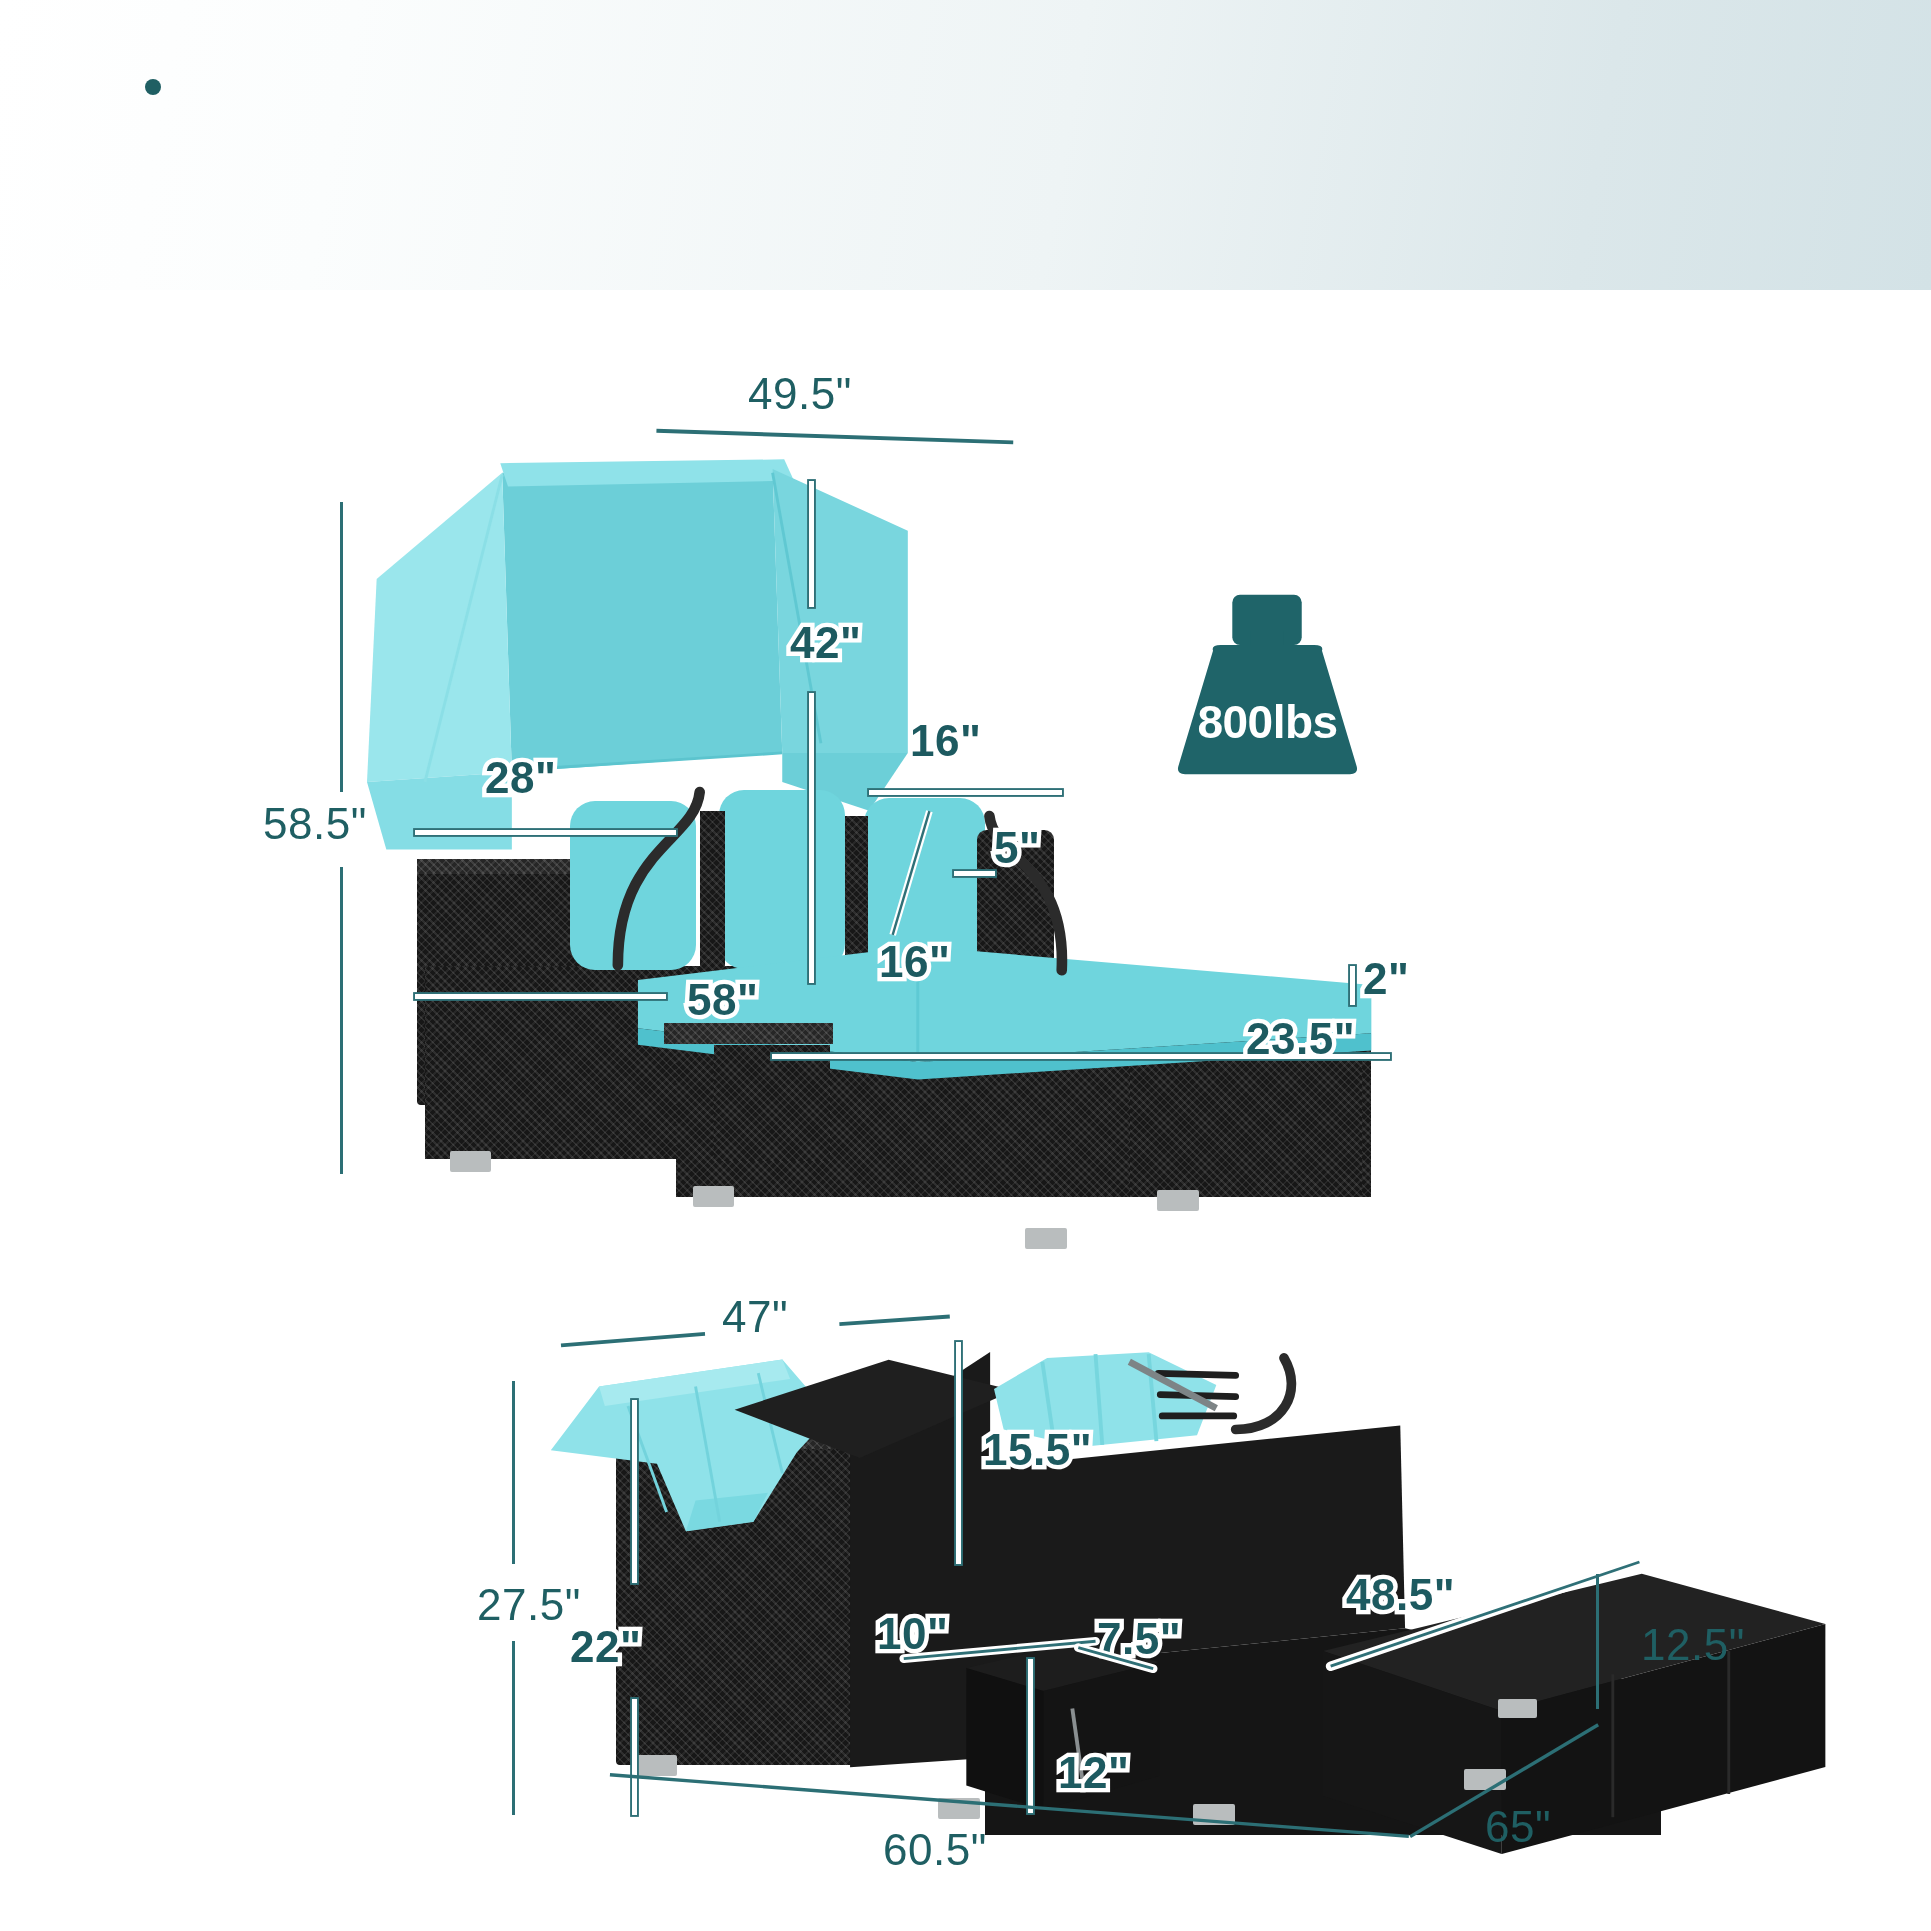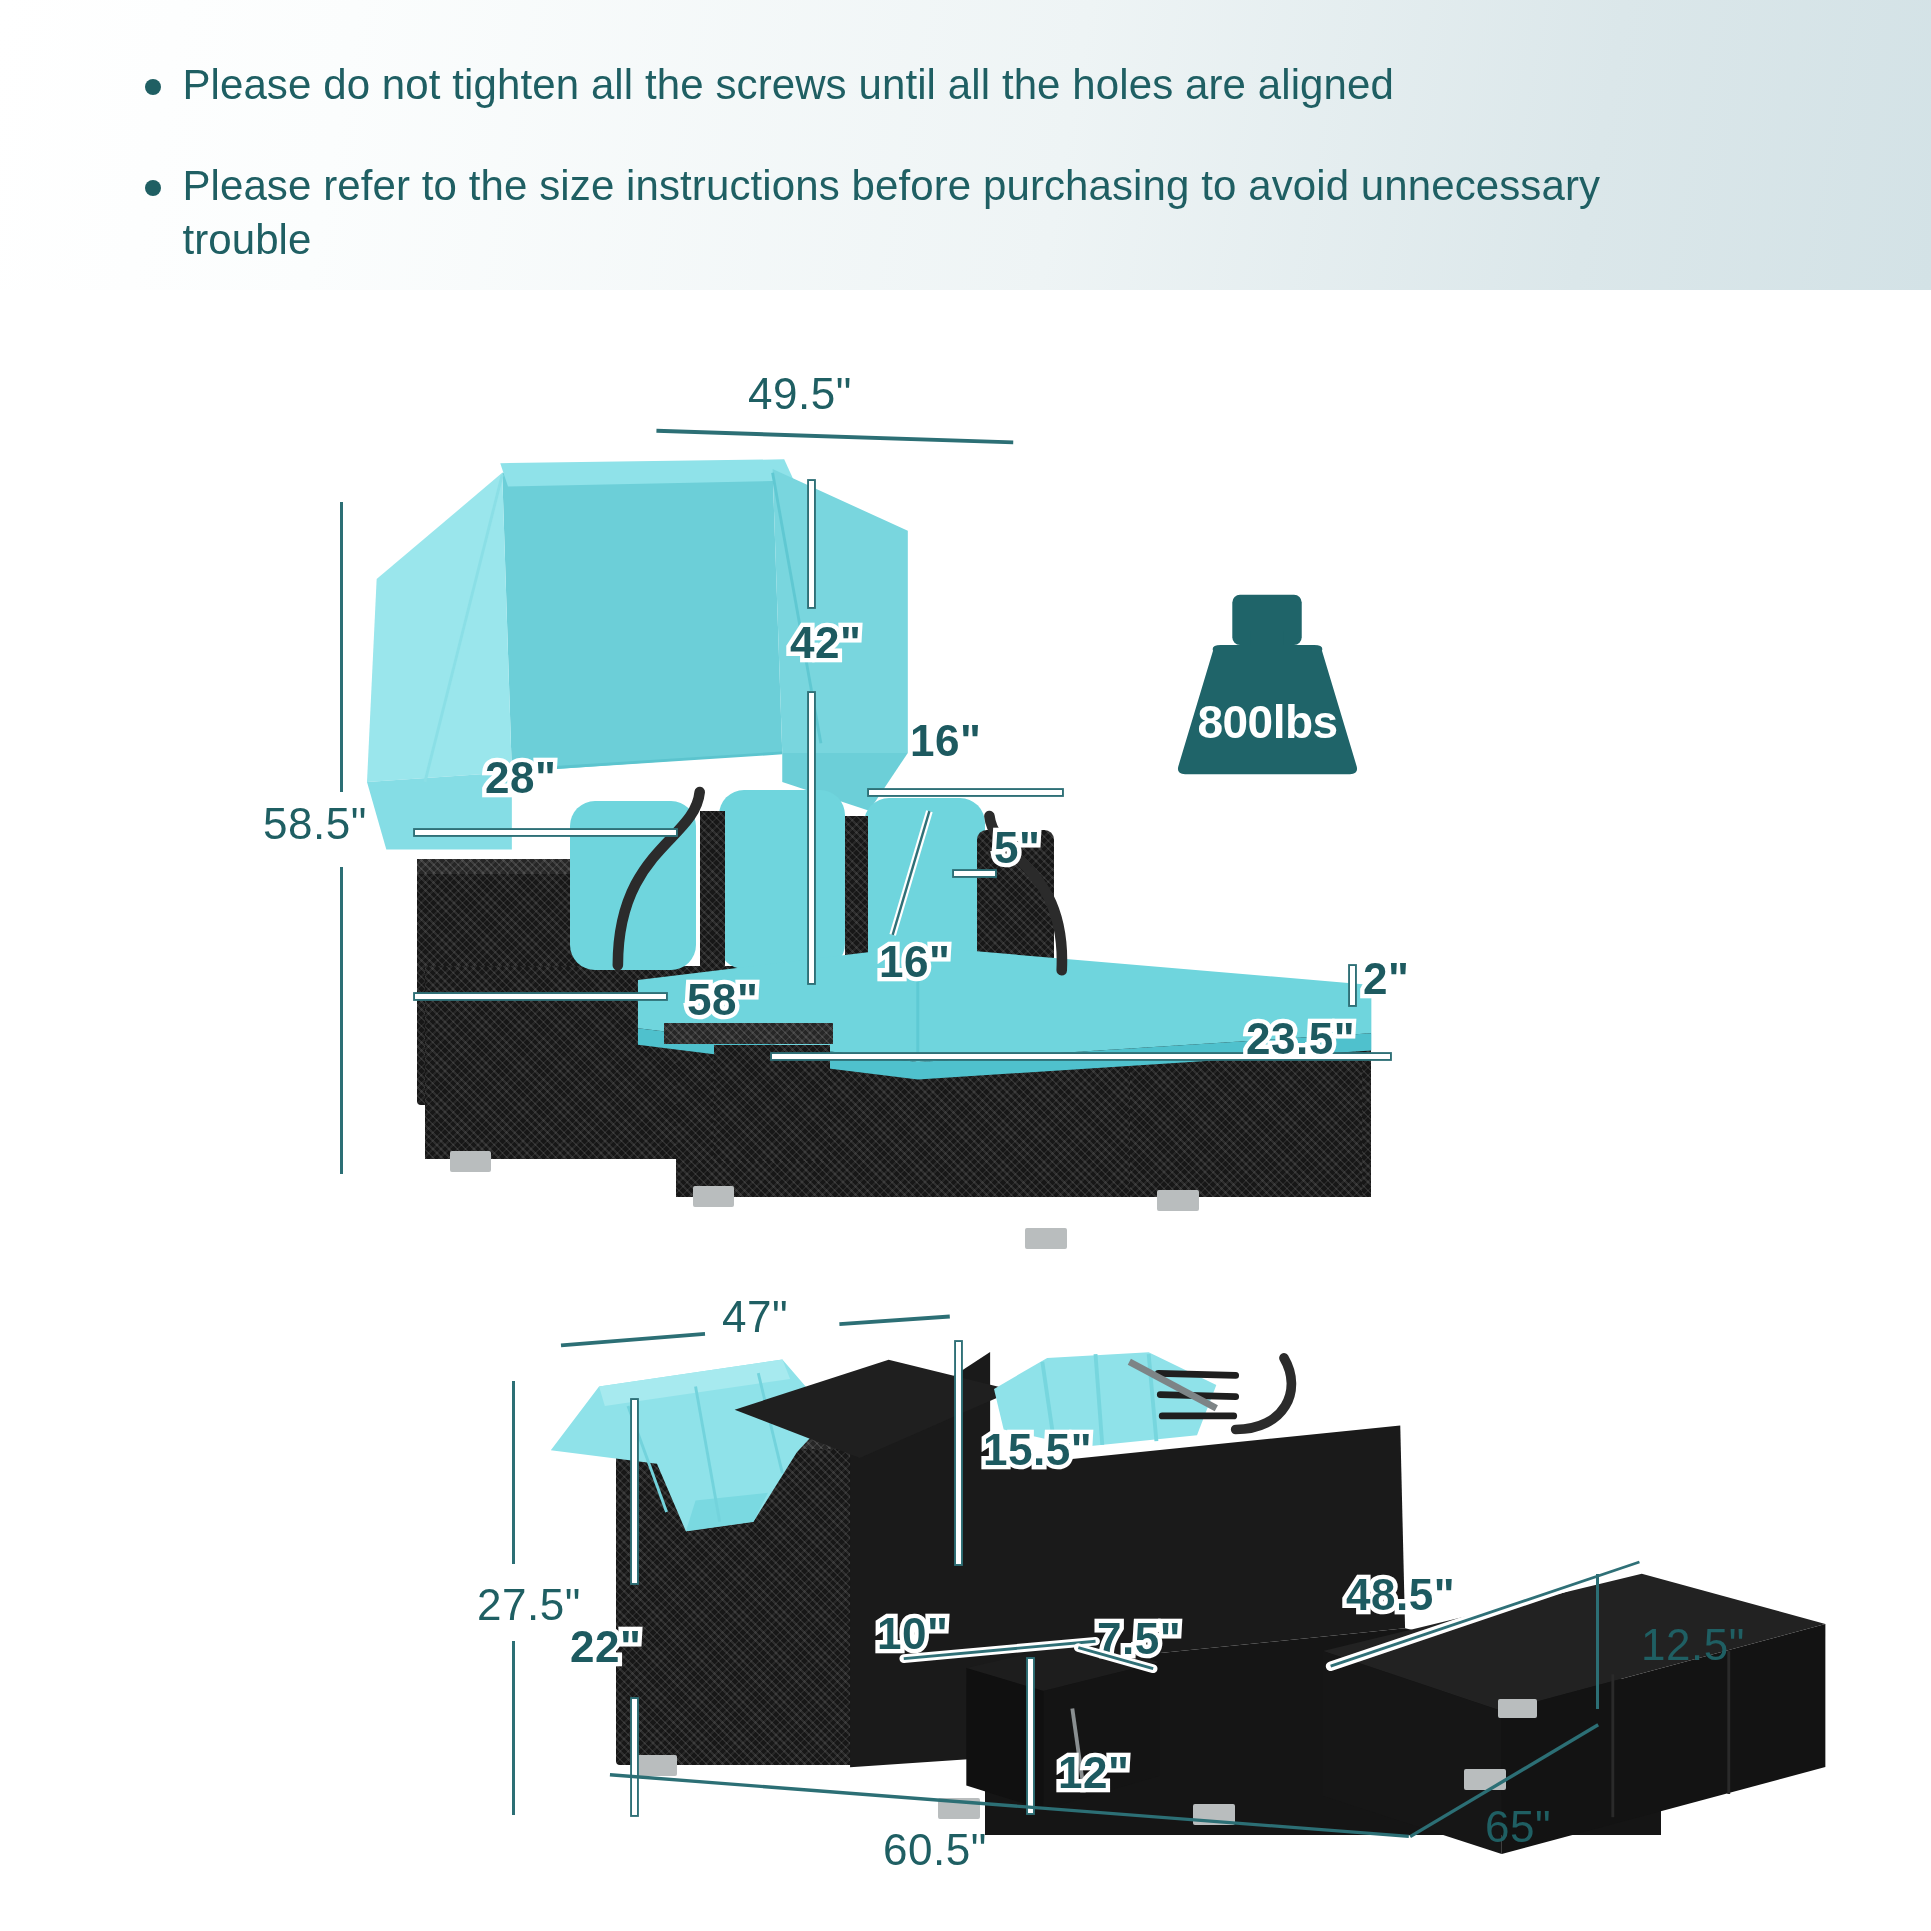--- a/index.html
+++ b/index.html
@@ -89,27 +89,22 @@
   .cushion{background:#6fd5dd;}
   .foot{background:#b9bdbe;border-radius:1.9px;}
 </style>
 </head>
 <body>
 
 <div id="header">
 
   <div class="bullet-row" style="left:145px;top:58px;width:1699px;">
     <div class="bullet-dot"></div>
-    <div class="bullet-text">Please do not tighten all the screws until all the holes are aligned</div>
   </div>
 
-  <div class="bullet-row" style="left:145px;top:159px;width:1564px;">
-    <div class="bullet-dot"></div>
-    <div class="bullet-text">Please refer to the size instructions before purchasing to avoid unnecessary trouble</div>
-  </div>
 
 </div>
 
 <div>
 
   <div class="dim" style="left:748px;top:369px;">49.5"</div>
   <svg class="art" style="left:637px;top:425px;width:386px;height:27px;overflow:visible" viewBox="0 0 400 28" width="386" height="27">
     <line x1="20" y1="6" x2="390" y2="18" stroke="#2c6f75" stroke-width="4"></line>
   </svg>
 

